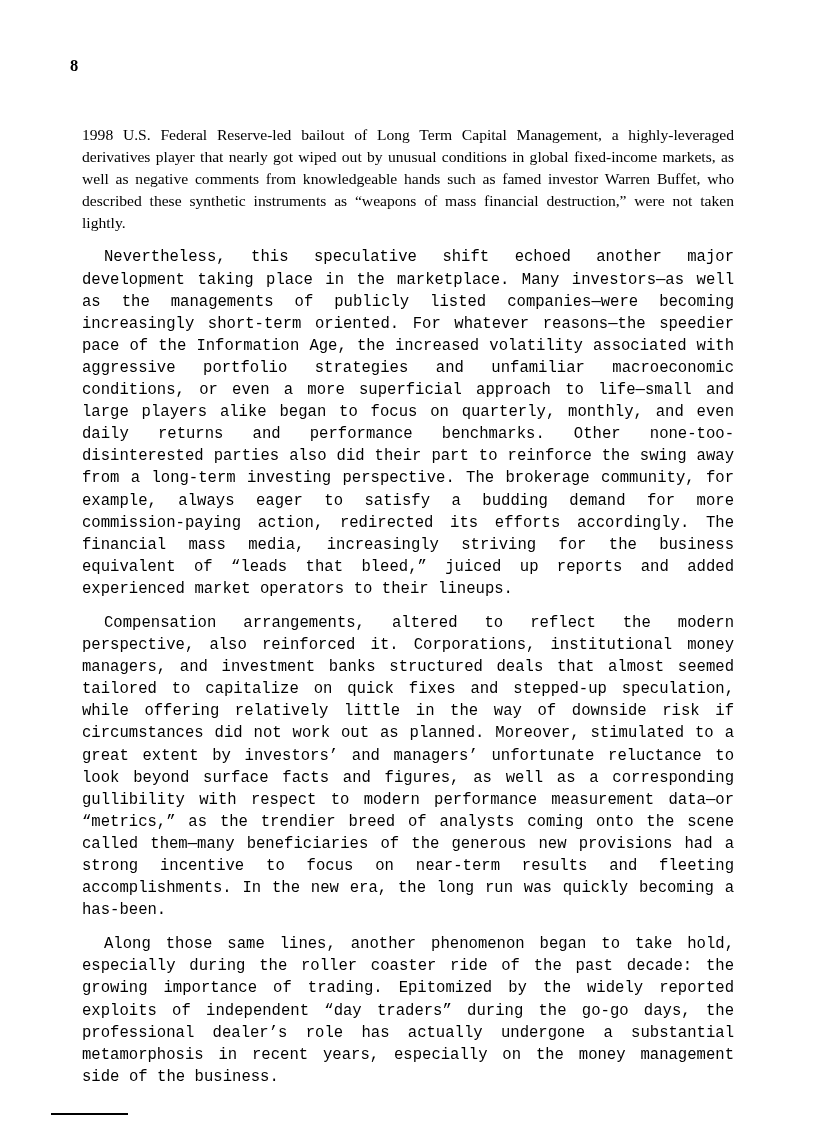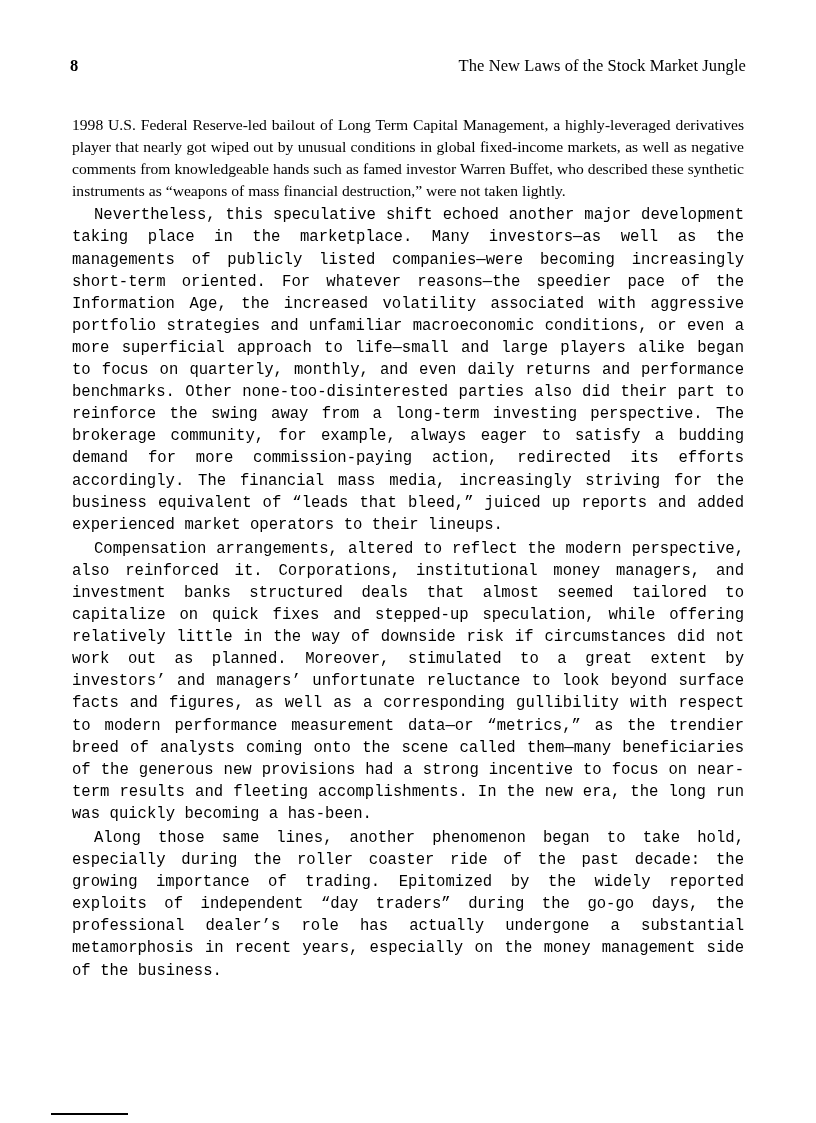--- a/index.html
+++ b/index.html
@@ -46,21 +46,21 @@
   }
 
   
   .body-text {
     position: absolute;
     left: 70px;
     top: 112px;
     width: 676px;
   }
   .body-text p {
-    margin: 2px;
+    margin: 12px;
     font-size: 15.6px;
     line-height: 22.1px;
     text-align: justify;
     text-justify: inter-word;
     text-indent: 0;
     hyphens: none;
     word-spacing: 0.1px;
   }
   .body-text p.indent {
     text-indent: 22px;
@@ -77,21 +77,20 @@
     background: #000000;
   }
 </style>
 </head>
 <body>
 
 <div class="page">
 
   <div class="running-head">
     <span class="folio">8</span>
-    <span class="head-title">The New Laws of the Stock Market Jungle</span>
   </div>
 
   <div class="body-text">
     <p>1998 U.S. Federal Reserve-led bailout of Long Term Capital Management, a highly-leveraged derivatives player that nearly got wiped out by unusual conditions in global fixed-income markets, as well as negative comments from knowledgeable hands such as famed investor Warren Buffet, who described these synthetic instruments as “weapons of mass financial destruction,” were not taken lightly.</p>
     <p class="indent">Nevertheless, this speculative shift echoed another major development taking place in the marketplace. Many investors—as well as the managements of publicly listed companies—were becoming increasingly short-term oriented. For whatever reasons—the speedier pace of the Information Age, the increased volatility associated with aggressive portfolio strategies and unfamiliar macroeconomic conditions, or even a more superficial approach to life—small and large players alike began to focus on quarterly, monthly, and even daily returns and performance benchmarks. Other none-too-disinterested parties also did their part to reinforce the swing away from a long-term investing perspective. The brokerage community, for example, always eager to satisfy a budding demand for more commission-paying action, redirected its efforts accordingly. The financial mass media, increasingly striving for the business equivalent of “leads that bleed,” juiced up reports and added experienced market operators to their lineups.</p>
     <p class="indent">Compensation arrangements, altered to reflect the modern perspective, also reinforced it. Corporations, institutional money managers, and investment banks structured deals that almost seemed tailored to capitalize on quick fixes and stepped-up speculation, while offering relatively little in the way of downside risk if circumstances did not work out as planned. Moreover, stimulated to a great extent by investors’ and managers’ unfortunate reluctance to look beyond surface facts and figures, as well as a corresponding gullibility with respect to modern performance measurement data—or “metrics,” as the trendier breed of analysts coming onto the scene called them—many beneficiaries of the generous new provisions had a strong incentive to focus on near-term results and fleeting accomplishments. In the new era, the long run was quickly becoming a has-been.</p>
     <p class="indent">Along those same lines, another phenomenon began to take hold, especially during the roller coaster ride of the past decade: the growing importance of trading. Epitomized by the widely reported exploits of independent “day traders” during the go-go days, the professional dealer’s role has actually undergone a substantial metamorphosis in recent years, especially on the money management side of the business.</p>
   </div>
 
   <div class="bottom-rule"></div>

